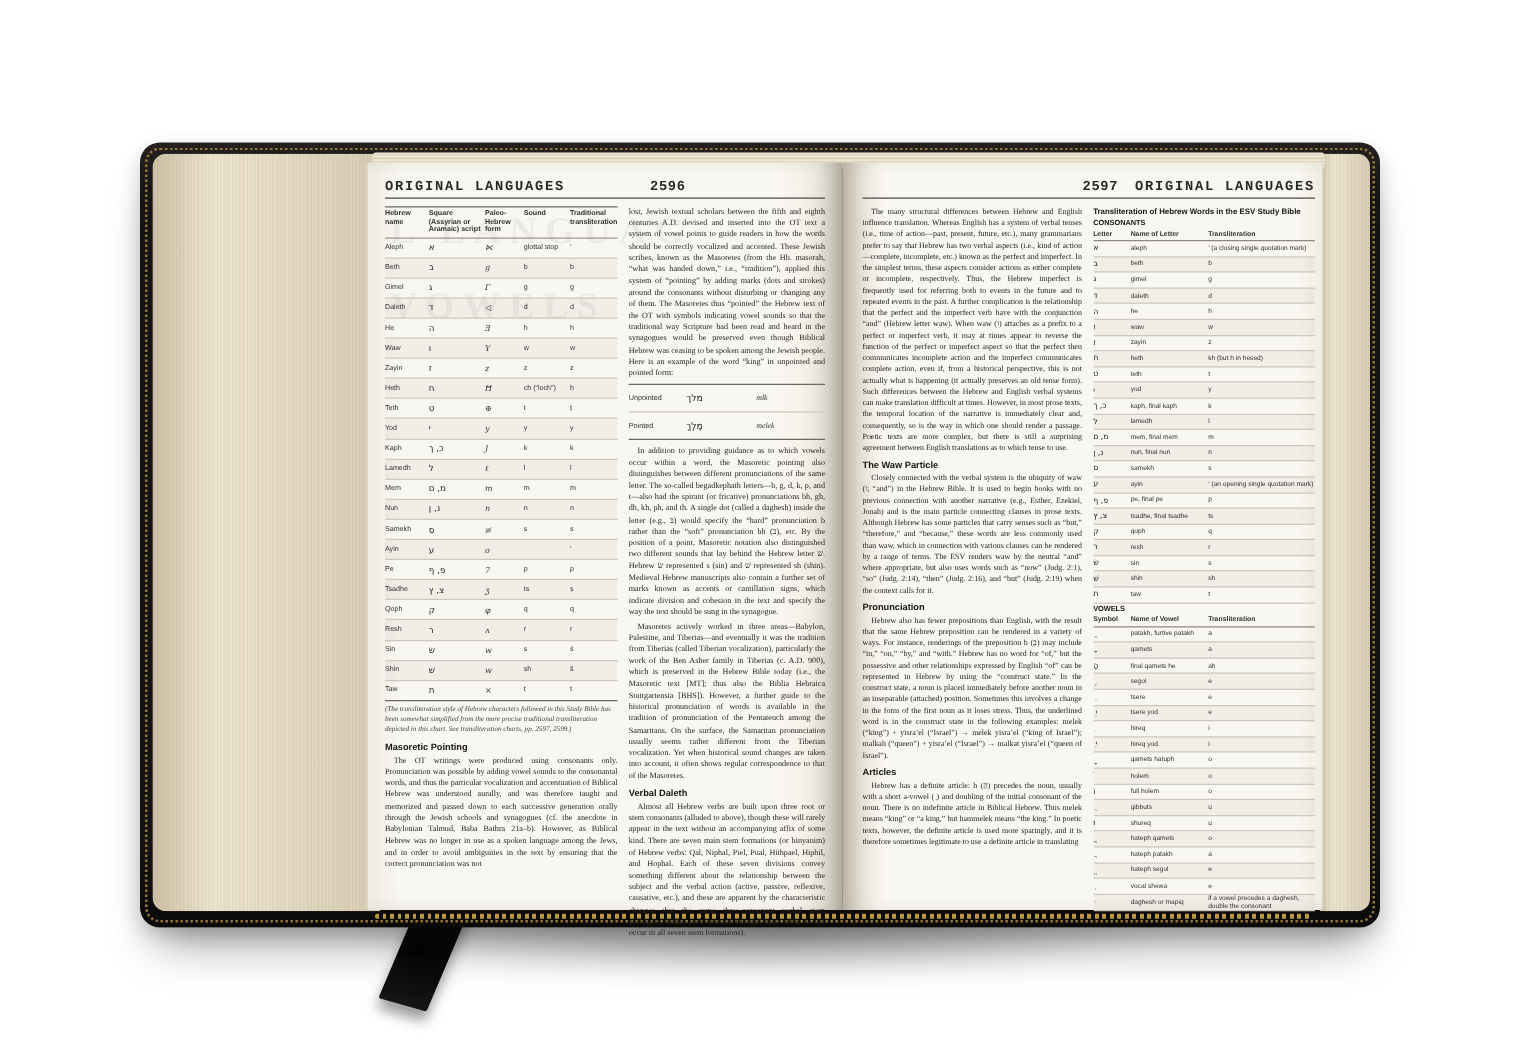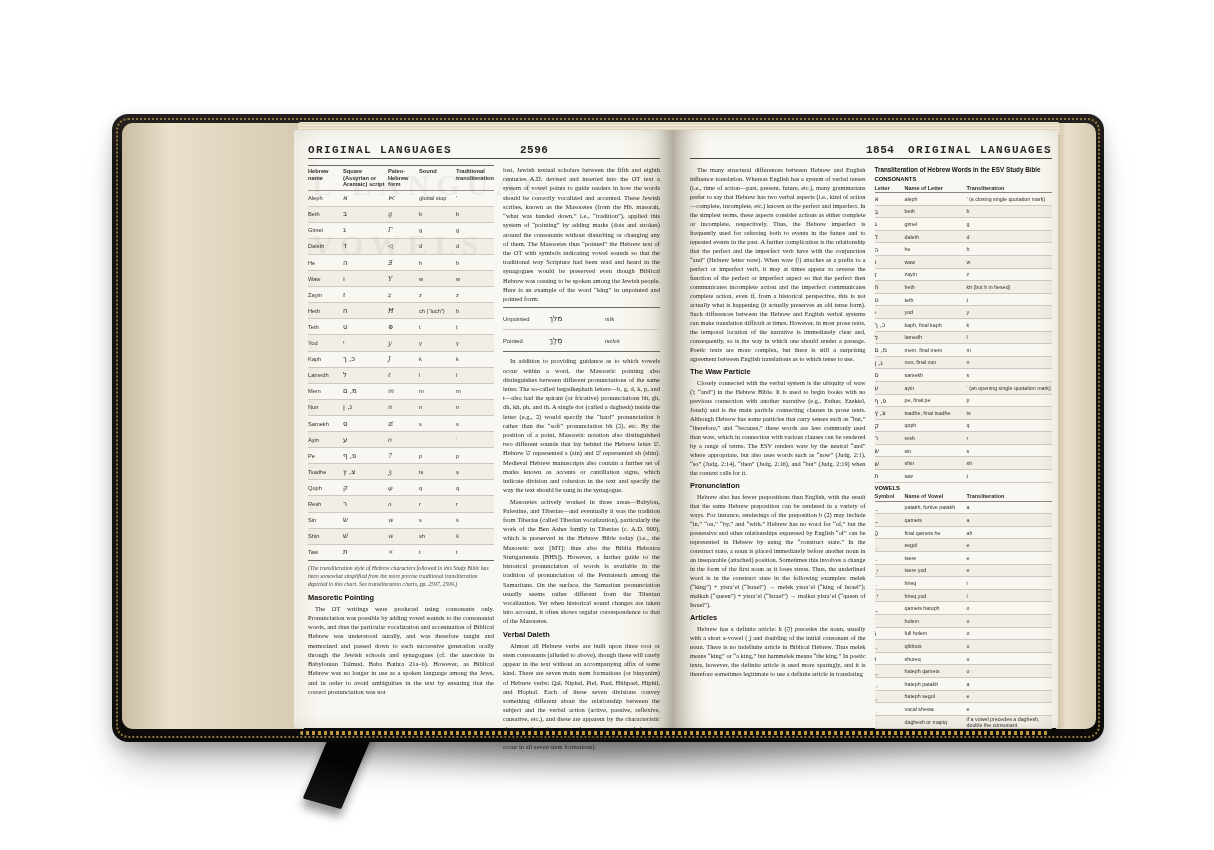--- a/index.html
+++ b/index.html
@@ -352,21 +352,21 @@
         <p class="body indent">In addition to providing guidance as to which vowels occur within a word, the Masoretic pointing also distinguishes between different pronunciations of the same letter. The so-called begadkephath letters—b, g, d, k, p, and t—also had the spirant (or fricative) pronunciations bh, gh, dh, kh, ph, and th. A single dot (called a daghesh) inside the letter (e.g., בּ) would specify the “hard” pronunciation b rather than the “soft” pronunciation bh (ב), etc. By the position of a point, Masoretic notation also distinguished two different sounds that lay behind the Hebrew letter ש. Hebrew שׂ represented s (sin) and שׁ represented sh (shin). Medieval Hebrew manuscripts also contain a further set of marks known as accents or cantillation signs, which indicate division and cohesion in the text and specify the way the text should be sung in the synagogue.</p>
         <p class="body indent">Masoretes actively worked in three areas—Babylon, Palestine, and Tiberias—and eventually it was the tradition from Tiberias (called Tiberian vocalization), particularly the work of the Ben Asher family in Tiberias (c. A.D. 900), which is preserved in the Hebrew Bible today (i.e., the Masoretic text [MT]; thus also the Biblia Hebraica Stuttgartensia [BHS]). However, a further guide to the historical pronunciation of words is available in the tradition of pronunciation of the Pentateuch among the Samaritans. On the surface, the Samaritan pronunciation usually seems rather different from the Tiberian vocalization. Yet when historical sound changes are taken into account, it often shows regular correspondence to that of the Masoretes.</p>
         <h3 class="sub">Verbal Daleth</h3>
         <p class="body indent">Almost all Hebrew verbs are built upon three root or stem consonants (alluded to above), though these will rarely appear in the text without an accompanying affix of some kind. There are seven main stem formations (or binyanim) of Hebrew verbs: Qal, Niphal, Piel, Pual, Hithpael, Hiphil, and Hophal. Each of these seven divisions convey something different about the relationship between the subject and the verbal action (active, passive, reflexive, causative, etc.), and these are apparent by the characteristic changes that the same three-consonant verbal stem undergoes within each division (though most verbs do not occur in all seven stem formations).</p>
       </div>
     </div>
   </div>
 
   <div class="content content-right">
     <div class="ph ph-right">
-      <span class="num">1854</span>
+      <span class="num">2597</span>
       <span>ORIGINAL LANGUAGES</span>
     </div>
     <div class="cols">
       <div class="col-text-r">
         <p class="body indent">The many structural differences between Hebrew and English influence translation. Whereas English has a system of verbal tenses (i.e., time of action—past, present, future, etc.), many grammarians prefer to say that Hebrew has two verbal aspects (i.e., kind of action—complete, incomplete, etc.) known as the perfect and imperfect. In the simplest terms, these aspects consider actions as either complete or incomplete, respectively. Thus, the Hebrew imperfect is frequently used for referring both to events in the future and to repeated events in the past. A further complication is the relationship that the perfect and the imperfect verb have with the conjunction “and” (Hebrew letter waw). When waw (ו) attaches as a prefix to a perfect or imperfect verb, it may at times appear to reverse the function of the perfect or imperfect aspect so that the perfect then communicates incomplete action and the imperfect communicates complete action, even if, from a historical perspective, this is not actually what is happening (it actually preserves an old tense form). Such differences between the Hebrew and English verbal systems can make translation difficult at times. However, in most prose texts, the temporal location of the narrative is immediately clear and, consequently, so is the way in which one should render a passage. Poetic texts are more complex, but there is still a surprising agreement between English translations as to which tense to use.</p>
         <h3 class="sub">The Waw Particle</h3>
         <p class="body indent">Closely connected with the verbal system is the ubiquity of waw (ו; “and”) in the Hebrew Bible. It is used to begin books with no previous connection with another narrative (e.g., Esther, Ezekiel, Jonah) and is the main particle connecting clauses in prose texts. Although Hebrew has some particles that carry senses such as “but,” “therefore,” and “because,” these words are less commonly used than waw, which in connection with various clauses can be rendered by a range of terms. The ESV renders waw by the neutral “and” where appropriate, but also uses words such as “now” (Judg. 2:1), “so” (Judg. 2:14), “then” (Judg. 2:16), and “but” (Judg. 2:19) when the context calls for it.</p>
         <h3 class="sub">Pronunciation</h3>
         <p class="body indent">Hebrew also has fewer prepositions than English, with the result that the same Hebrew preposition can be rendered in a variety of ways. For instance, renderings of the preposition b (בְ) may include “in,” “on,” “by,” and “with.” Hebrew has no word for “of,” but the possessive and other relationships expressed by English “of” can be represented in Hebrew by using the “construct state.” In the construct state, a noun is placed immediately before another noun in an inseparable (attached) position. Sometimes this involves a change in the form of the first noun as it loses stress. Thus, the underlined word is in the construct state in the following examples: melek (“king”) + yisra’el (“Israel”) → melek yisra’el (“king of Israel”); malkah (“queen”) + yisra’el (“Israel”) → malkat yisra’el (“queen of Israel”).</p>
         <h3 class="sub">Articles</h3>

